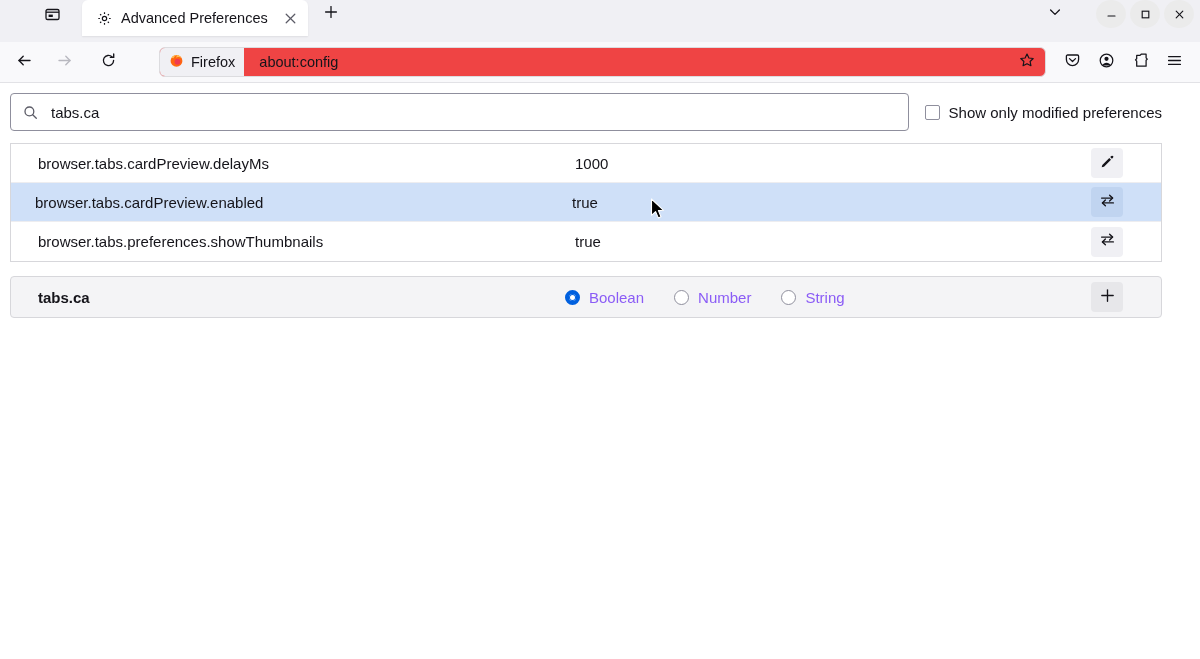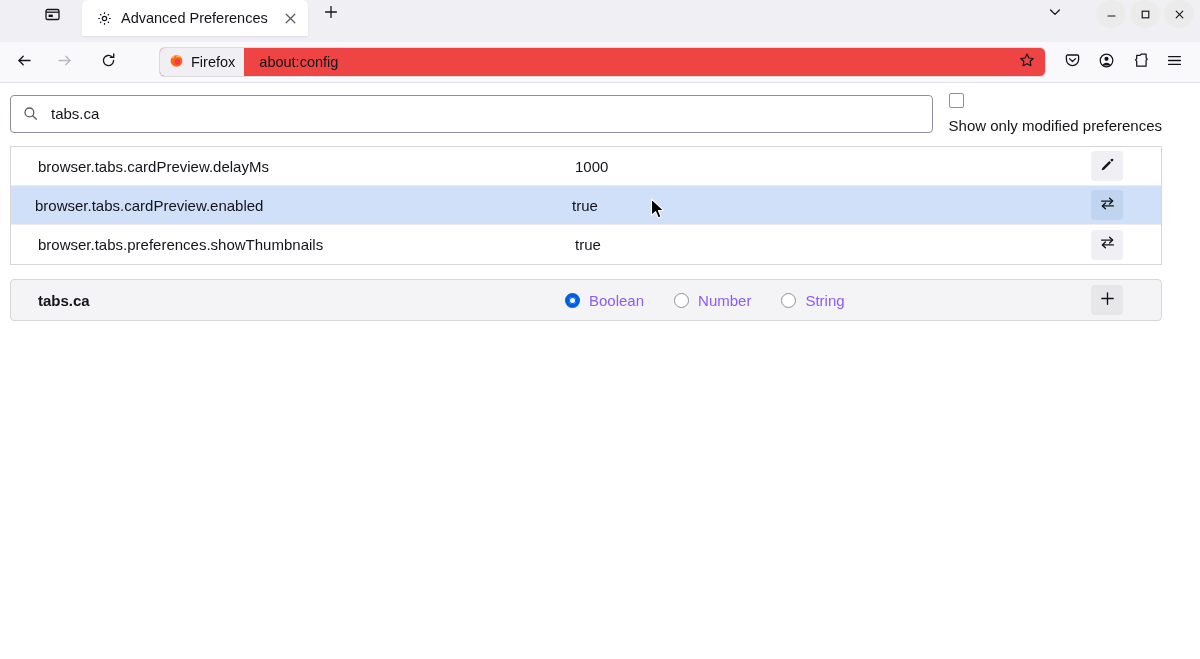--- a/index.html
+++ b/index.html
@@ -119,23 +119,22 @@
     display: flex; align-items: center;
     padding: 0 10px;
   }
   .search-icon-wrap { width: 18px; height: 18px; display:flex; align-items:center; justify-content:center; flex: 0 0 18px; }
   .search-value {
     margin-left: 12px; font-size: 15px; color: #15141a;
     flex: 1 1 auto; background: transparent; border: none; outline: none;
     font-family: "Liberation Sans", sans-serif;
   }
   .modified-wrap {
-    display: flex; gap: 9px;
+    display: flex; align-items: center; gap: 9px;
     margin-left: 16px;
-    flex-direction: column;
   }
   .cbox {
     width: 15px; height: 15px; border: 1px solid #8f8f9d;
     border-radius: 2px; background: #fff; cursor: default;
   }
   .modified-label { font-size: 15px; color: #15141a; white-space: nowrap; }
 
   .prefs-panel {
     margin: 12px 10px 14px 10px;
     border: 1px solid #d7d7db;

